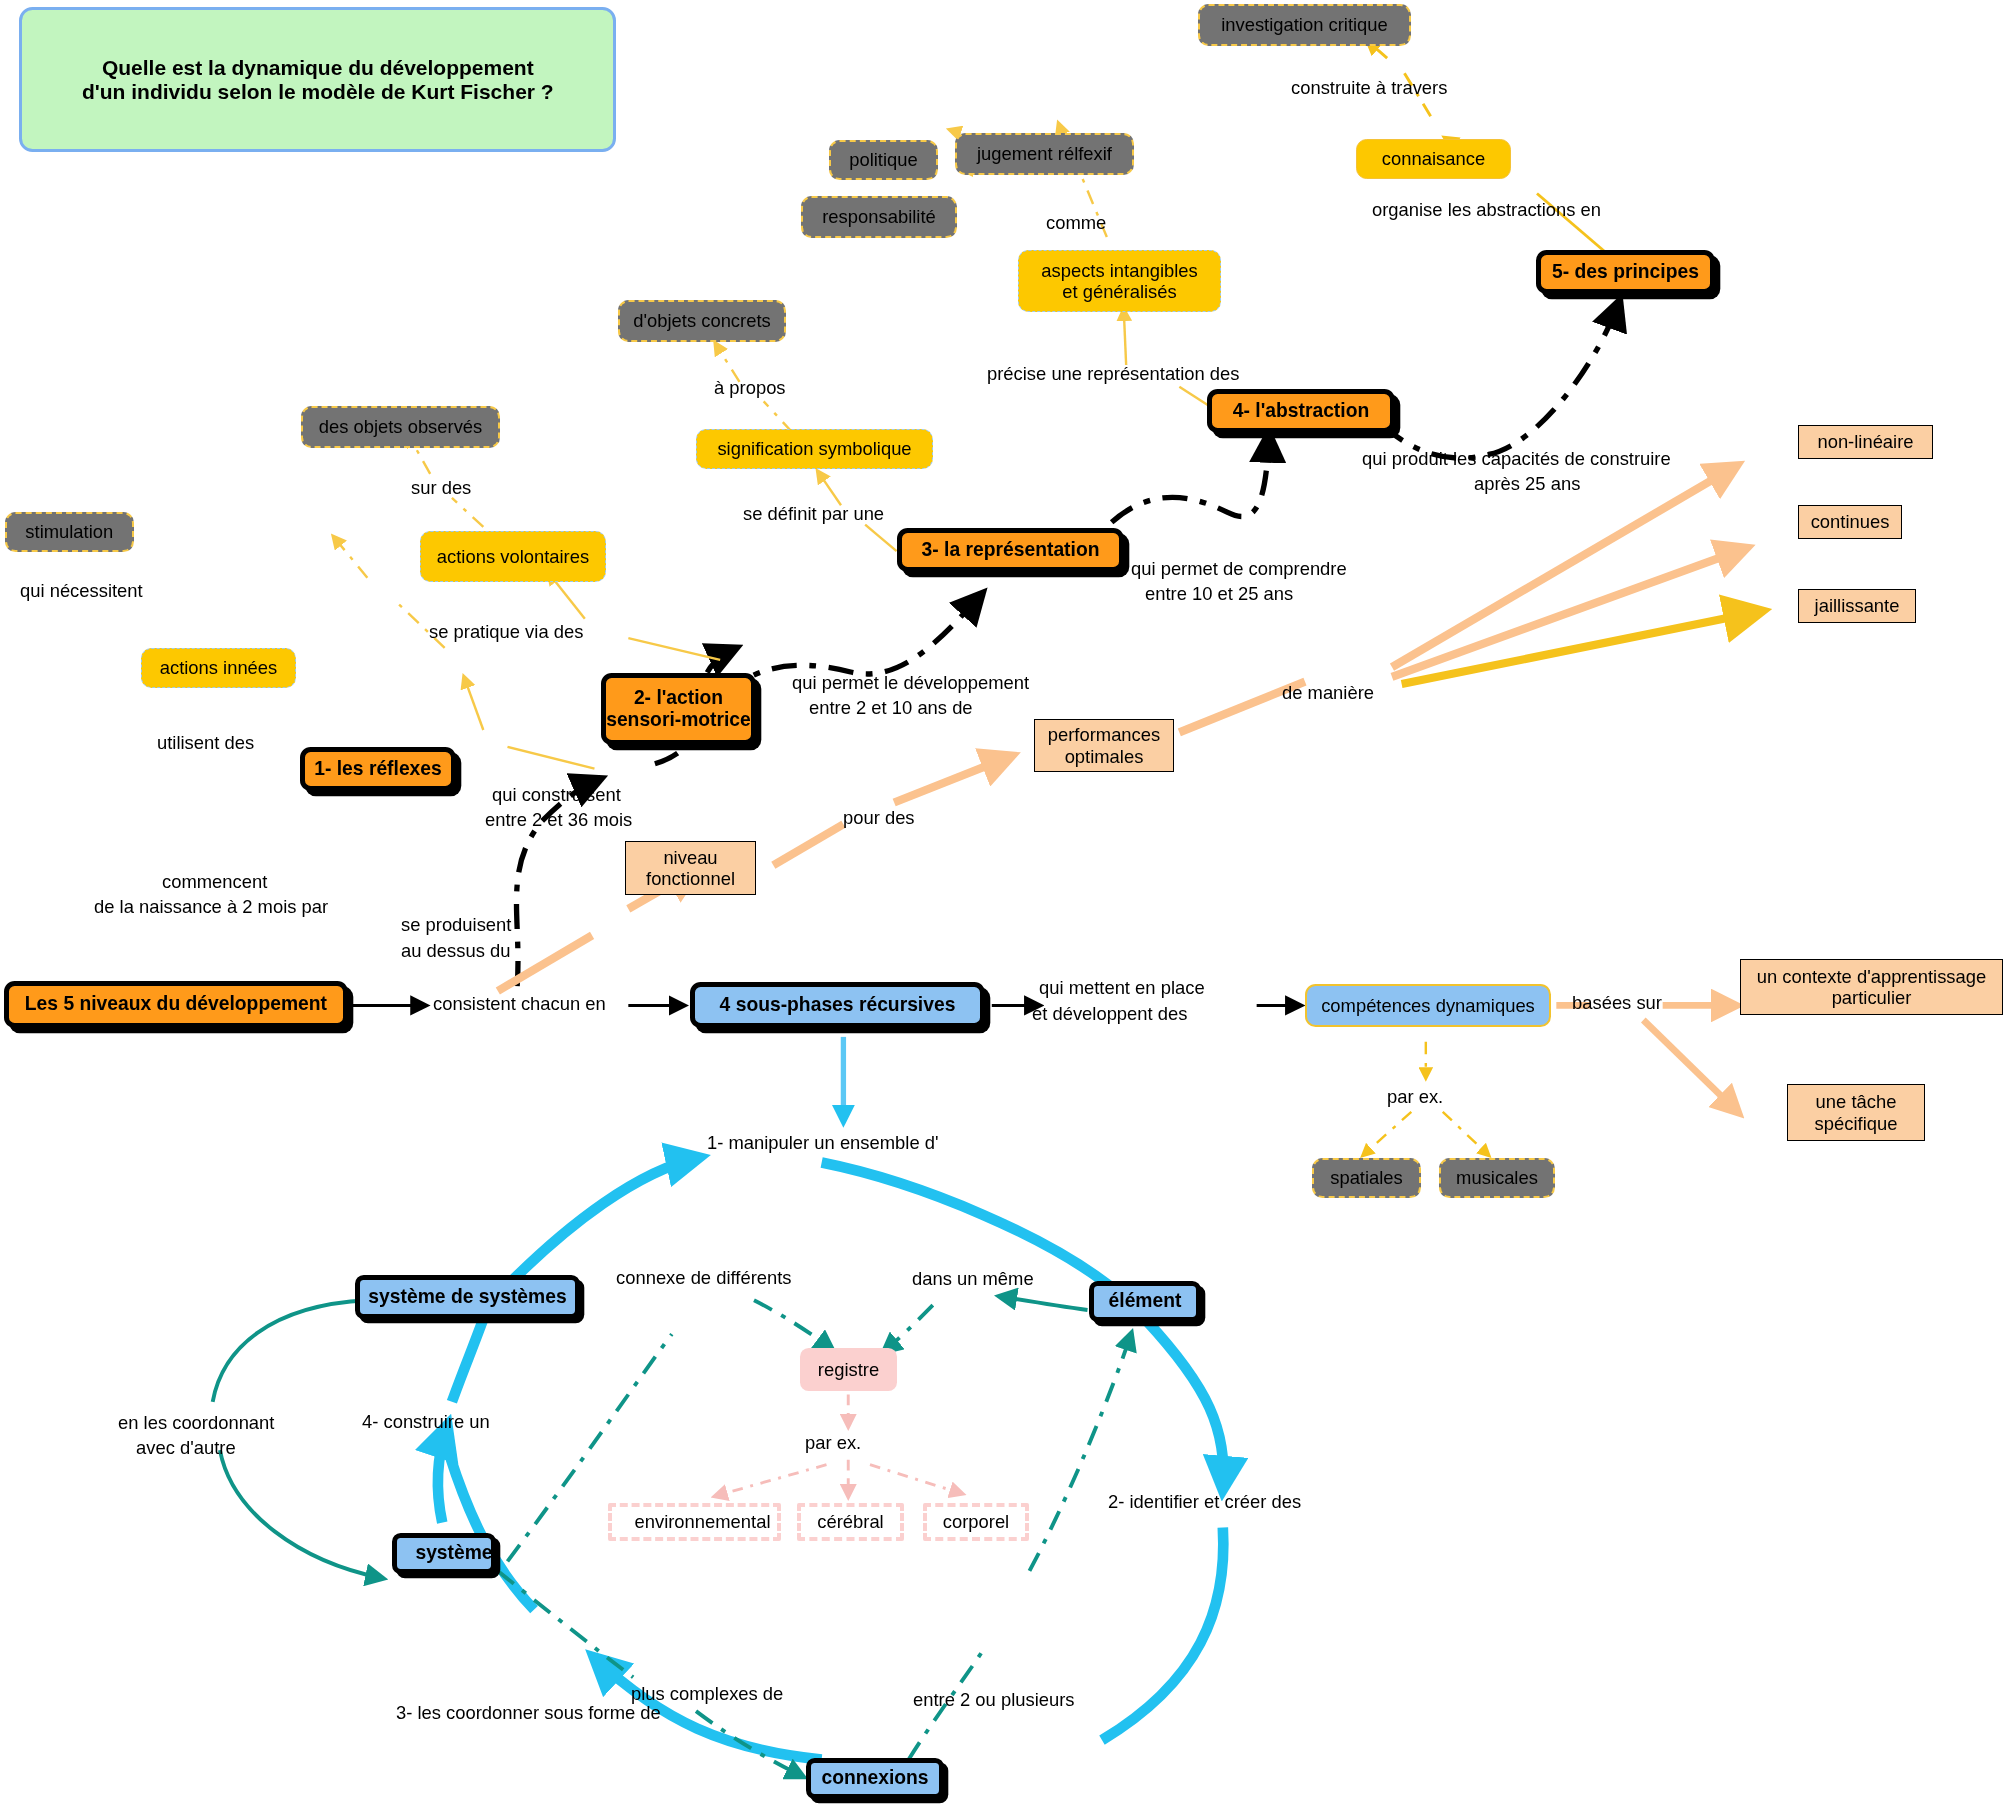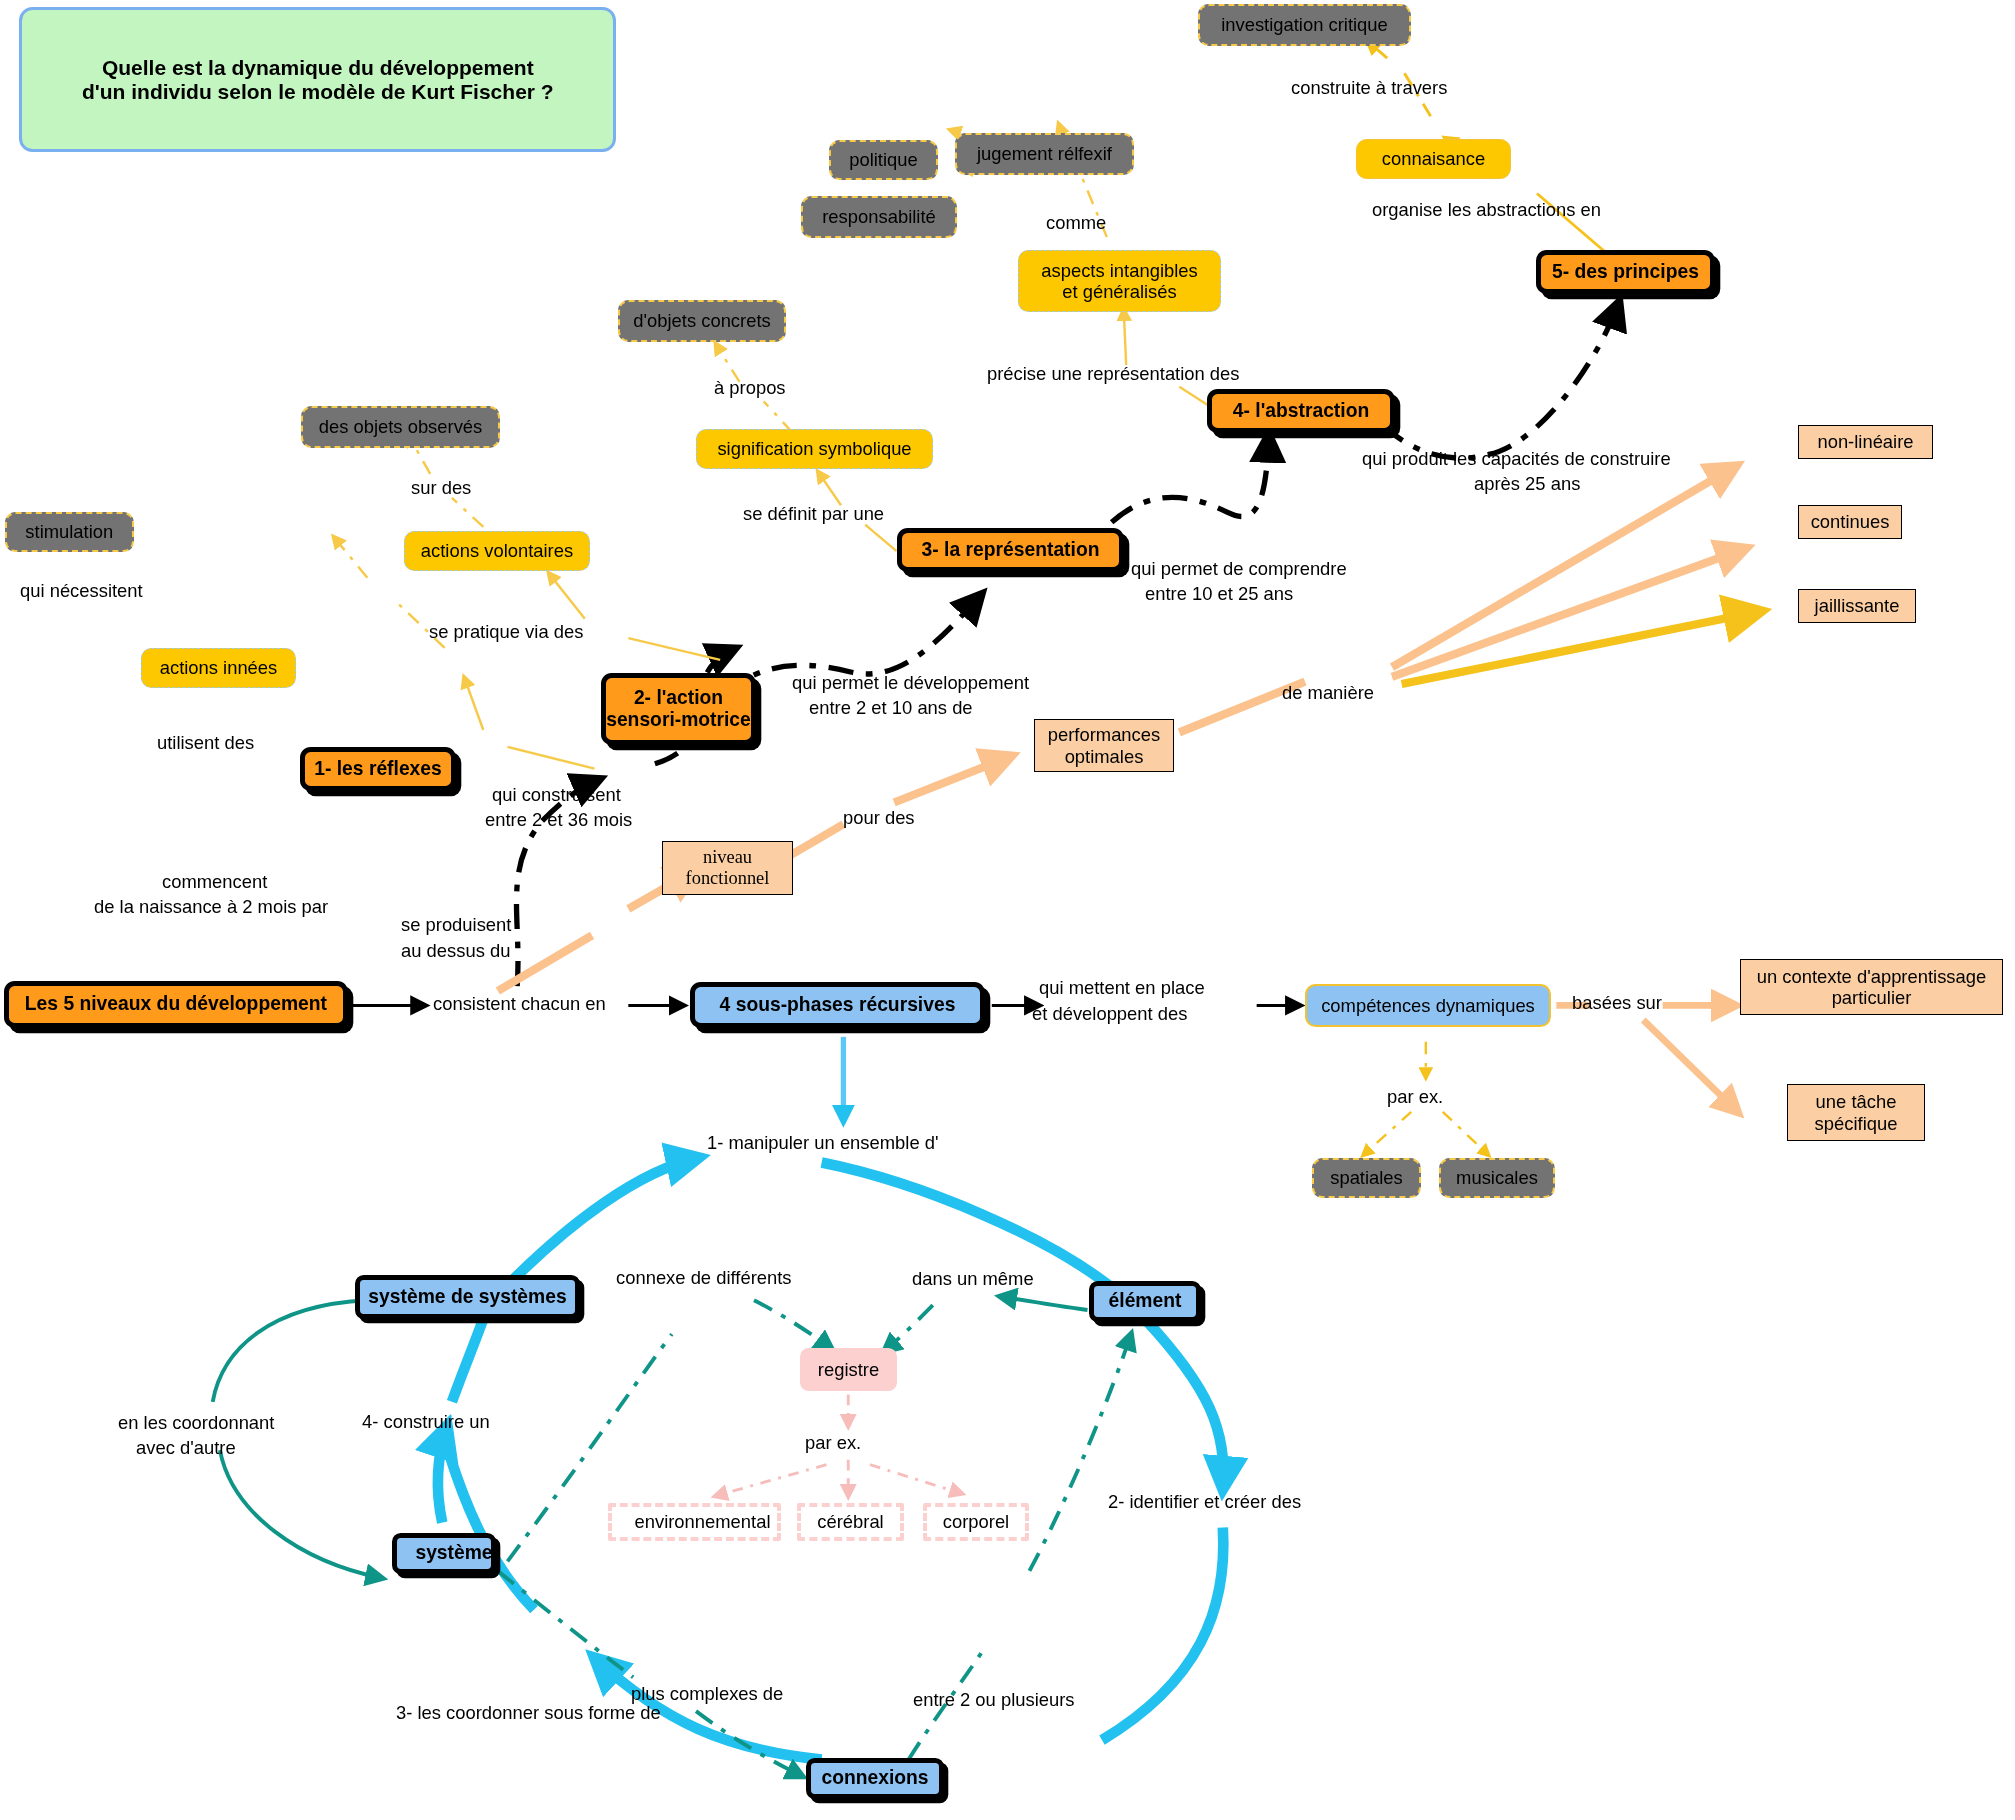--- a/index.html
+++ b/index.html
@@ -190,21 +190,21 @@
 <div class="node stage-node" style="left:897px;top:528px;width:227px;height:44px;">3- la représentation</div>
 
 <div class="node stage-node" style="left:1207px;top:389px;width:188px;height:44px;text-align:center;">4- l'abstraction</div>
 
 <div class="node stage-node" style="left:1536px;top:250px;width:179px;height:44px;">5- des principes</div>
 
 <div class="node yellow-outline" style="left:4.8px;top:512px;width:129px;height:40px;">stimulation</div>
 
 <div class="node yellow-node" style="left:141px;top:648px;width:155px;height:40px;">actions innées</div>
 
-<div class="node yellow-node" style="left:404px;top:531px;width:186px;height:40px;">actions volontaires</div>
+<div class="node yellow-node" style="left:420px;top:531px;width:186px;height:51px;">actions volontaires</div>
 
 <div class="node yellow-outline" style="left:301px;top:406px;width:199px;height:42px;">des objets observés</div>
 
 <div class="node yellow-outline" style="left:618px;top:300px;width:168px;height:42px;">d'objets concrets</div>
 
 <div class="node yellow-node" style="left:696px;top:429px;width:237px;height:40px;">signification symbolique</div>
 
 <div class="node yellow-node" style="left:1018px;top:250px;width:203px;height:62px;flex-direction:column;">
   <div>aspects intangibles</div>
   <div>et généralisés</div>
@@ -224,21 +224,21 @@
 
 <div class="node peach-node" style="left:1798px;top:505px;width:104px;height:34px;">continues</div>
 
 <div class="node peach-node" style="left:1798px;top:589px;width:118px;height:34px;">jaillissante</div>
 
 <div class="node peach-node" style="left:1034px;top:719px;width:140px;height:53px;flex-direction:column;">
   <div>performances</div>
   <div>optimales</div>
 </div>
 
-<div class="node peach-node" style="left:662px;top:841px;width:131px;height:54px;flex-direction:column;font-family:Liberation Serif, serif;">
+<div class="node peach-node" style="left:625px;top:841px;width:131px;height:54px;flex-direction:column;">
   <div>niveau</div>
   <div>fonctionnel</div>
 </div>
 
 <div class="node blue-node" style="left:690px;top:982px;width:295px;height:46px;">4 sous-phases récursives</div>
 
 <div class="node blue-ring" style="left:1305px;top:984px;width:246px;height:43px;">compétences dynamiques</div>
 
 <div class="node peach-node" style="left:1740px;top:959px;width:263px;height:56px;flex-direction:column;">
   <div>un contexte d'apprentissage</div>

